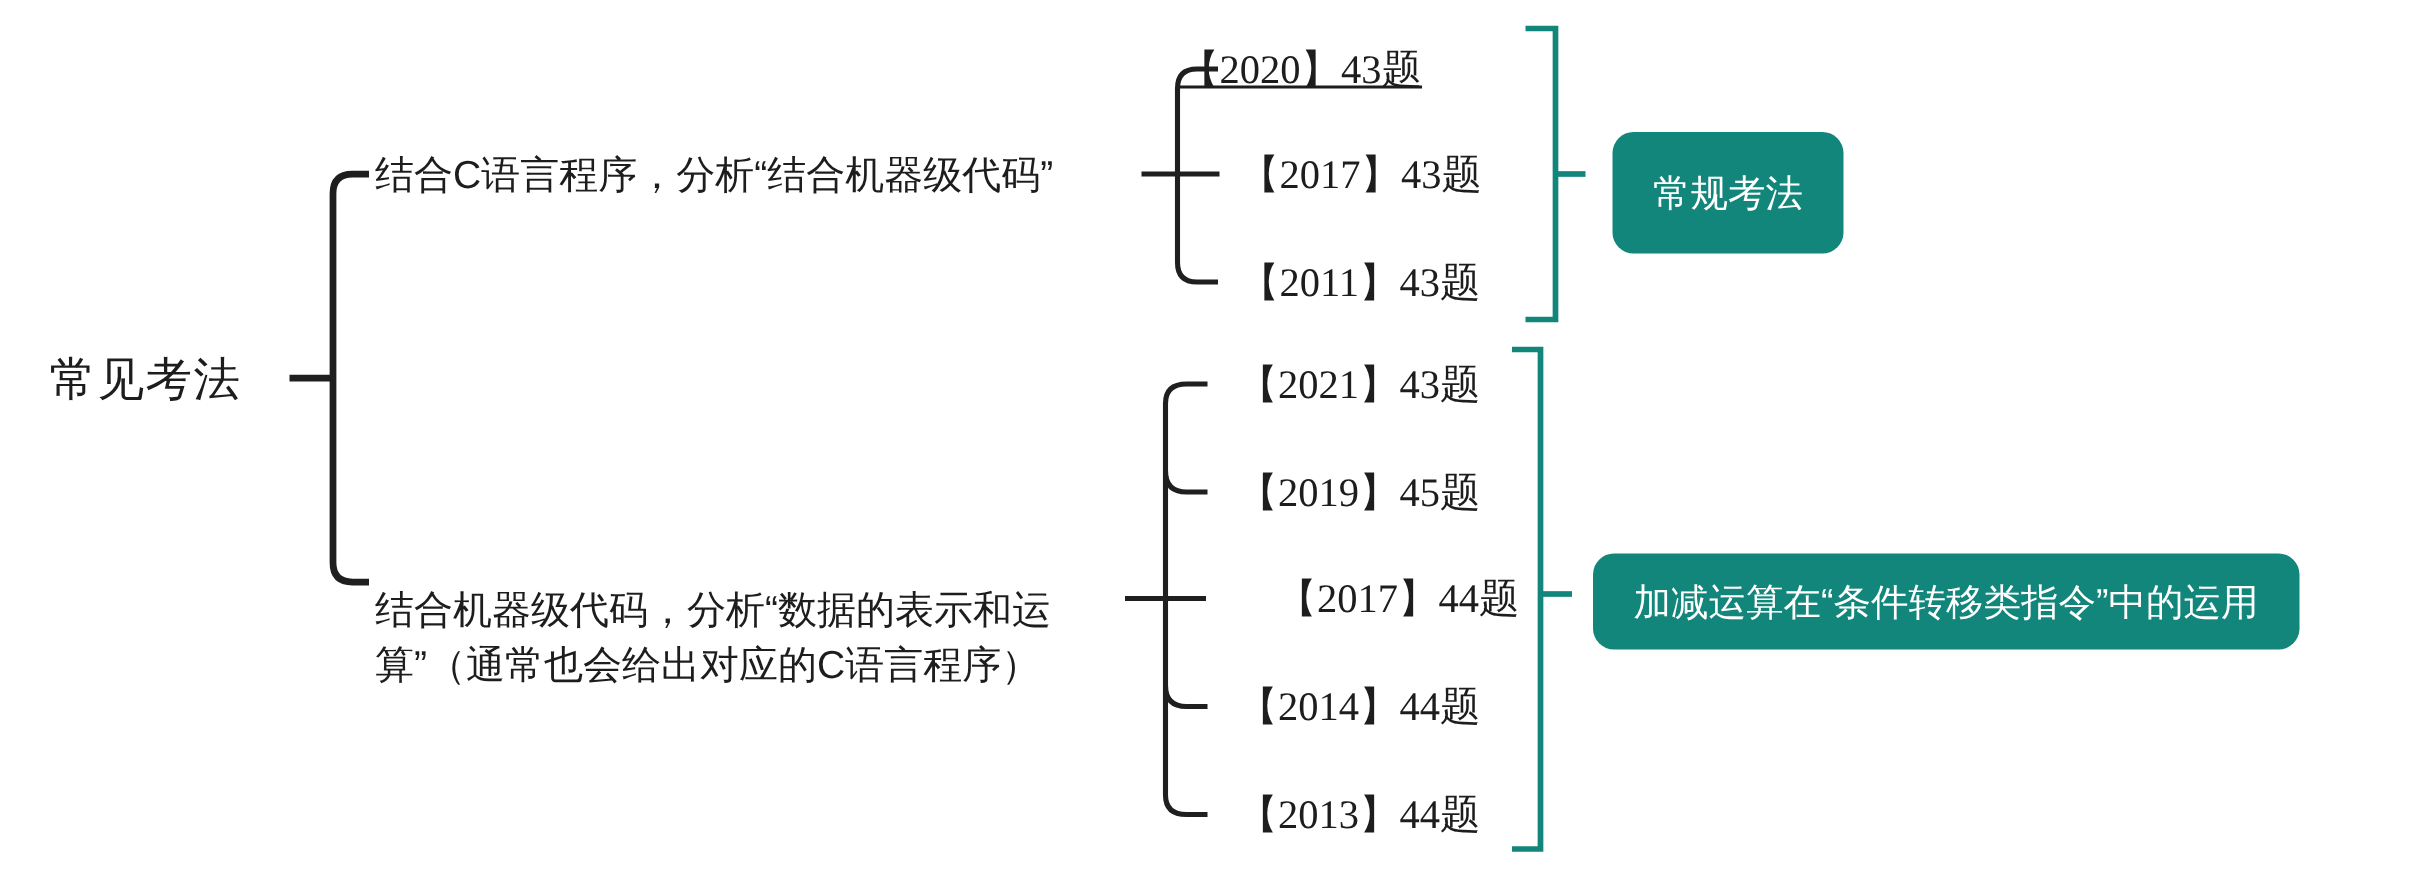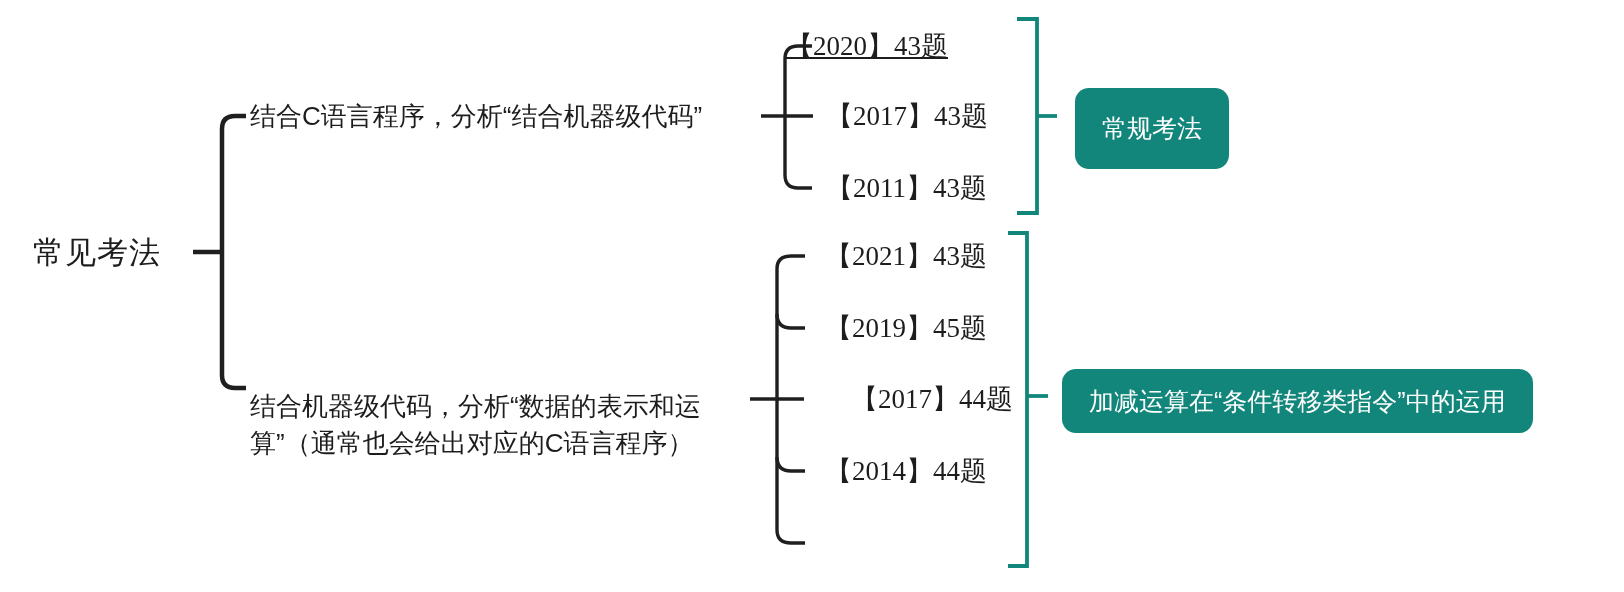--- a/index.html
+++ b/index.html
@@ -74,16 +74,17 @@
   <div class="node child-node" style="left:826px;top:171px;">【2011】43题</div>
 
   <div class="badge" style="left:1075px;top:88px;height:57px;">常规考法</div>
 
   <div class="node branch-node wrap" style="left:250px;top:372px;width:482px;margin-top:16px;">结合机器级代码，分析“数据的表示和运算”（通常也会给出对应的C语言程序）</div>
 
   <div class="node child-node" style="left:825px;top:239px;">【2021】43题</div>
   <div class="node child-node" style="left:825px;top:311px;">【2019】45题</div>
   <div class="node child-node" style="left:851px;top:382px;">【2017】44题</div>
   <div class="node child-node" style="left:825px;top:454px;">【2014】44题</div>
+  <div class="node child-node" style="left:825px;top:526px;">【2013】44题</div>
 
   <div class="badge" style="left:1062px;top:369px;height:40px;">加减运算在“条件转移类指令”中的运用</div>
 
 </div>
 
 </body></html>

